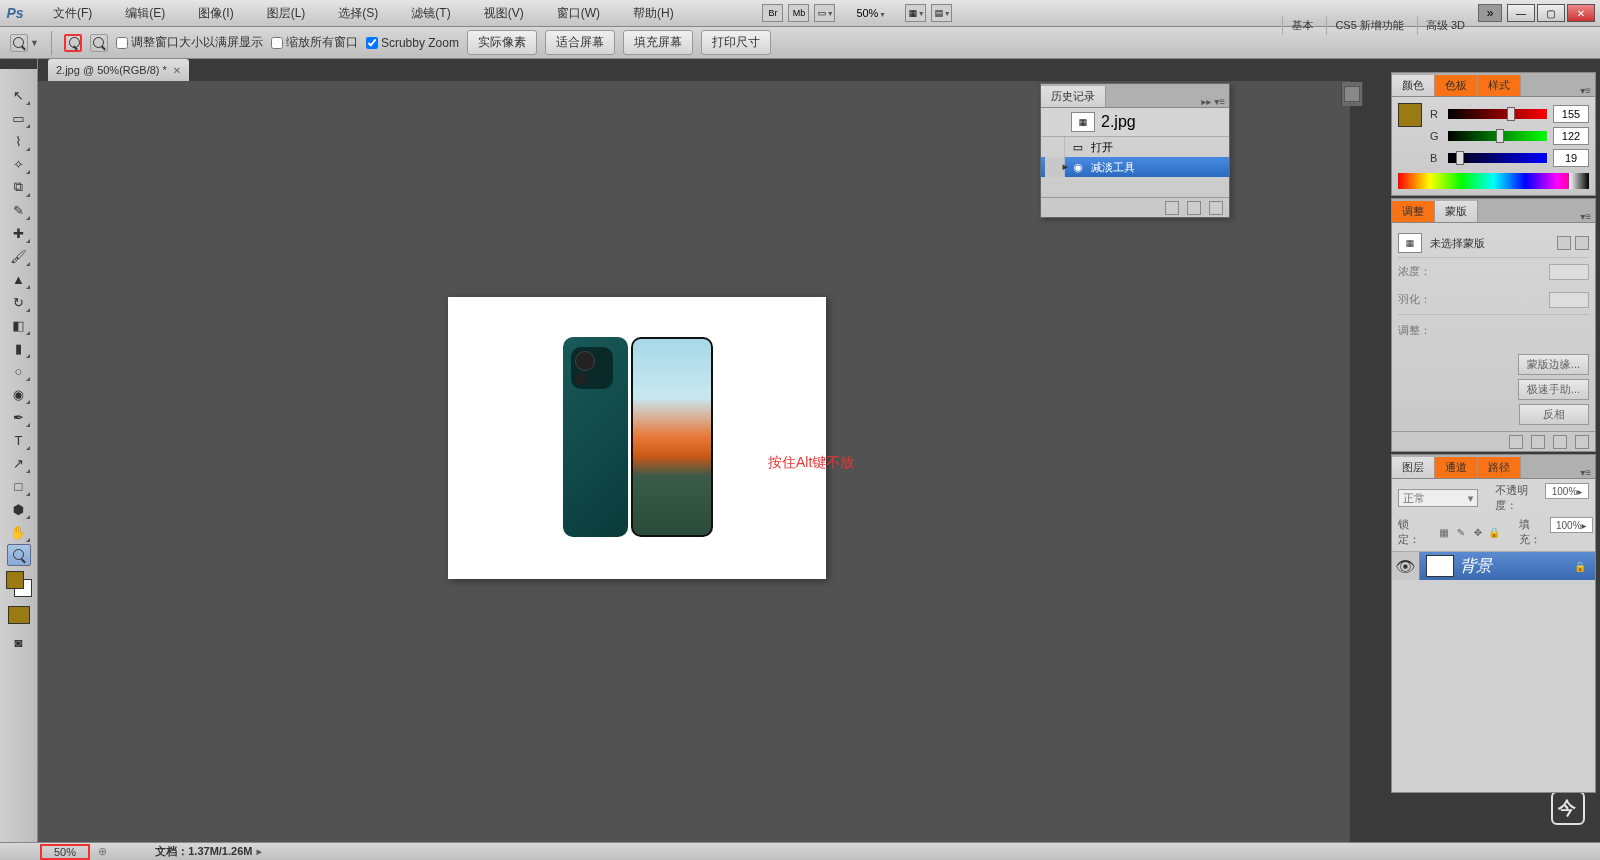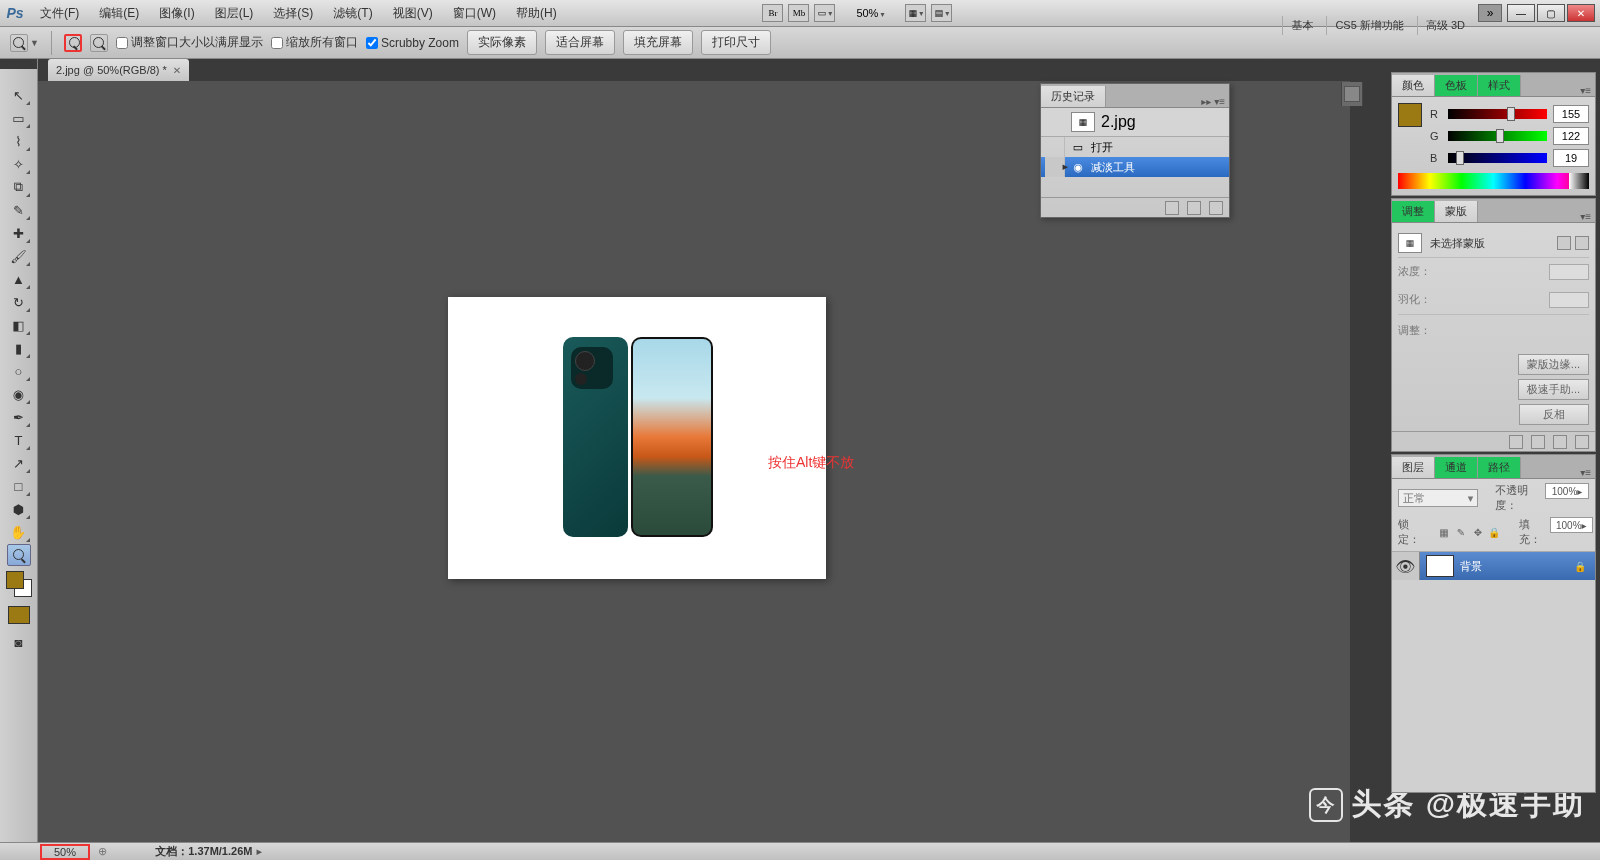--- a/index.html
+++ b/index.html
@@ -1,23 +1,23 @@
 <!DOCTYPE html>
 <html><head>
 <meta charset="utf-8">
 <style>
 * { margin: 0; padding: 0; box-sizing: border-box; font-family: "Microsoft YaHei", sans-serif; }
 body { background: #525252; width: 1600px; height: 860px; overflow: hidden; position: relative; }
 
 
-.menubar { height: 27px; background: linear-gradient(#e5e5e5, #c5c5c5); display: flex; align-items: center; border-bottom: 1px solid #888; font-size: 12px; }
+.menubar { height: 27px; background: linear-gradient(#e5e5e5, #c5c5c5); display: flex; align-items: center; border-bottom: 1px solid #888; font-size: 12px; gap: 13px; }
 .ps-logo { width: 30px; height: 27px; display: flex; align-items: center; justify-content: center; color: #3a6a9a; font-weight: bold; font-size: 14px; font-style: italic; }
 .menu-item { padding: 0 10px; cursor: pointer; color: #333; }
 .menubar-right { margin-left: auto; display: flex; align-items: center; gap: 5px; padding-right: 5px; }
-.app-icon-box { width: 21px; height: 18px; border: 1px solid #888; background: #d0d0d0; display: flex; align-items: center; justify-content: center; font-size: 9px; font-family: Liberation Serif, serif; }
+.app-icon-box { width: 21px; height: 18px; border: 1px solid #888; background: #d0d0d0; display: flex; align-items: center; justify-content: center; font-size: 9px; }
 .zoom-display { width: 60px; font-size: 11px; text-align: center; }
 .workspace-tab { padding: 2px 8px; font-size: 11px; color: #333; border-left: 1px solid #aaa; margin-top: 24px; }
 .win-btns { display: flex; gap: 2px; }
 .win-btn { width: 28px; height: 18px; border: 1px solid #555; display: flex; align-items: center; justify-content: center; font-size: 10px; }
 .win-close { background: linear-gradient(#e88,#c33); color: #fff; }
 .win-other { background: linear-gradient(#eee,#ccc); }
 .arrow-box { width: 24px; height: 18px; background: #999; border: 1px solid #666; display:flex; align-items:center; justify-content:center; }
 
 
 .optionsbar { height: 32px; background: linear-gradient(#d8d8d8,#bfbfbf); border-bottom: 1px solid #888; display: flex; align-items: center; padding: 0 10px; font-size: 12px; gap: 8px; }
@@ -57,21 +57,21 @@
 .phone-camera::before { content:''; position:absolute; top:4px; left:4px; width:18px; height:18px; background:#222; border-radius:50%; border:1px solid #444;}
 .phone-camera::after { content:''; position:absolute; bottom:4px; left:4px; width:12px; height:12px; background:#222; border-radius:50%;}
 .phone-front { width: 82px; height: 200px; background: #111; border-radius: 10px; margin-left: 3px; overflow: hidden; position: relative; }
 .phone-screen { position: absolute; inset: 2px; border-radius: 8px; background: linear-gradient(180deg,#a8d8e8 0%,#c8e8f0 30%,#e87838 50%,#c85818 60%,#3a5a4a 70%,#2a4a3a 100%); }
 .annotation { position: absolute; left: 730px; top: 395px; color: #e33; font-size: 14px; }
 .iconbar-vertical { position: absolute; right: 237px; top: 82px; width: 22px; background: #6a6a6a; display:flex; flex-direction:column; align-items:center; padding:4px 0; gap:6px; border-left:1px solid #444; border-right:1px solid #444;}
 .iconbar-vertical div { width:16px; height:16px; background:#888; border:1px solid #555; }
 
 .panel-group { background: linear-gradient(#d8d8d8,#c8c8c8); border: 1px solid #888; margin-bottom: 2px; }
 .panel-tabs { display: flex; background: #b0b0b0; height: 24px; align-items: flex-end; border-bottom: 1px solid #888; }
-.panel-tab { padding: 3px 10px; font-size: 11px; color: #333; background: #22c55e; border-right: 1px solid #999; cursor: pointer; }
+.panel-tab { padding: 3px 10px; font-size: 11px; color: #333; background: #f97316; border-right: 1px solid #999; cursor: pointer; }
 .panel-tab.active { background: linear-gradient(#e0e0e0,#d0d0d0); }
 .panel-arrow { margin-left: auto; padding: 0 4px; color: #555; font-size: 10px; }
 .panel-body { padding: 6px; font-size: 11px; color: #333; }
 
 
 .color-panel-body { display: flex; gap: 8px; }
 .color-swatch-big { width: 24px; height: 24px; background: #9b7a13; border: 1px solid #333; }
 .rgb-sliders { flex: 1; }
 .rgb-row { display: flex; align-items: center; gap: 6px; height: 22px; }
 .rgb-label { width: 12px; color: #333; }
@@ -101,21 +101,21 @@
 .layers-ctl-row { display: flex; align-items: center; gap: 17px; font-size: 11px; color: #555; justify-content: space-between;}
 .layers-select { width: 90px; height: 18px; border: 1px solid #999; background: #eee; font-size: 11px; padding: 0 4px; color:#777; display:flex; align-items:center; justify-content:space-between;}
 .opacity-box { display: flex; align-items: flex-start; gap: 2px; }
 .opacity-val { width: 50px; height: 16px; border: 1px solid #999; background: #fff; font-size: 10px; text-align: center; display:flex; align-items:center; justify-content:center;}
 .lock-icons { display: flex; gap: 3px; }
 .lock-icon { width: 14px; height: 14px; color: #666; font-size: 10px; display:flex; align-items:center; justify-content:center;}
 .layer-list { min-height: 240px; background: #d0d0d0; }
 .layer-item { display: flex; align-items: center; height: 28px; background: linear-gradient(#5a8ad0,#3a6ab0); color: #fff; }
 .layer-eye { width: 28px; text-align: center; border-right: 1px solid #888; color: #333; height:100%; display:flex; align-items:center; justify-content:center; background:#c8c8c8;}
 .layer-thumb { width: 28px; height: 22px; background: #fff; border: 1px solid #333; margin: 0 6px; display:flex; align-items:center; justify-content:center; font-size:8px;}
-.layer-name { font-size: 11px; }
+.layer-name { font-size: 16px; font-style: italic; }
 .layer-lock { margin-left: auto; margin-right: 8px; font-size: 10px; }
 
 
 .history-panel { position: absolute; left: 1040px; top: 83px; width: 190px; background: linear-gradient(#d8d8d8,#c8c8c8); border: 1px solid #666; box-shadow: 2px 2px 6px rgba(0,0,0,0.3); }
 .history-body { padding: 0; }
 .history-header { display: flex; align-items: center; padding: 4px 6px; gap: 6px; border-bottom: 1px solid #aaa; background:#d5d5d5;}
 .history-snap-thumb { width: 24px; height: 20px; background: #fff; border: 1px solid #888; display:flex; align-items:center; justify-content:center; font-size:9px;}
 .history-item { display: flex; align-items: center; height: 20px; padding: 0 4px; gap: 6px; font-size: 11px; }
 .history-item-spacer { width: 20px; border-right: 1px solid #bbb; height: 100%; }
 .history-item.selected { background: linear-gradient(#4a8ae0,#2a6ac0); color: #fff; }
@@ -449,14 +449,13 @@
   <span class="ime-icon">🔧</span>
 </div>
 
 <div class="circle-stat">
   <div class="circle-stat-val">72%</div>
   <div class="circle-stat-sub">↑ 0.7K/s</div>
 </div>
 
 <div class="watermark">
   <div class="wm-logo">今</div>
-  <span>头条 @极速手助</span>
 </div>
 
 </body></html>

